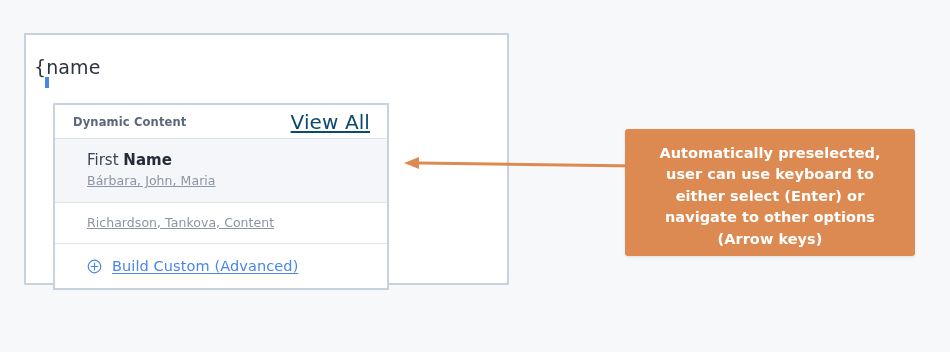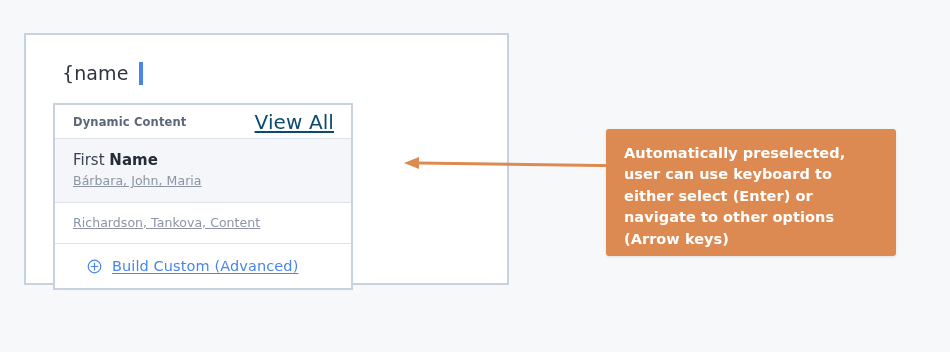--- a/index.html
+++ b/index.html
@@ -24,25 +24,25 @@
     top: 33px;
     width: 485px;
     height: 252px;
     background: #ffffff;
     border: 2px solid #c8d1de;
     box-sizing: border-box;
   }
 
   #editor-input-row {
     position: absolute;
-    left: 36px;
+    left: 8px;
     top: 23px;
     height: 30px;
     display: flex;
-    align-items: center;
+    flex-direction: column;
   }
   #editor-token {
     font-size: 19px;
     color: #2b3340;
     letter-spacing: 0.1px;
     line-height: 1;
     white-space: pre;
   }
   #text-caret {
     display: inline-block;
@@ -50,21 +50,21 @@
     height: 23px;
     background: #4a86e8;
     margin-left: 11px;
   }
 
   
   #dropdown-panel {
     position: absolute;
     left: 53px;
     top: 103px;
-    width: 300px;
+    width: 336px;
     background: #ffffff;
     border: 2px solid #c8d1de;
     box-sizing: border-box;
     z-index: 5;
   }
 
   #dropdown-header {
     height: 34px;
     background: #ffffff;
     border-bottom: 1px solid #dde3ea;
@@ -83,21 +83,21 @@
   #view-all-link {
     font-size: 20px;
     color: #0c4a6e;
     text-decoration: underline;
     text-underline-offset: 2px;
     cursor: pointer;
     letter-spacing: 0.1px;
   }
 
   .dropdown-option {
-    padding: 12px 18px 13px 18px;
+    padding: 12px 18px 13px 32px;
     border-bottom: 1px solid #dde3ea;
     background: #ffffff;
     cursor: pointer;
     box-sizing: border-box;
   }
   .dropdown-option.is-preselected {
     background: #f4f6f9;
   }
   .option-title {
     font-size: 15px;
@@ -138,29 +138,30 @@
     font-size: 14.5px;
     color: #4a86e8;
     text-decoration: underline;
     text-underline-offset: 2px;
     letter-spacing: 0.1px;
   }
 
   
   #annotation-callout {
     position: absolute;
-    left: 606px;
+    left: 625px;
     top: 129px;
     width: 290px;
     height: 127px;
     background: #dc8a51;
     border-radius: 3px;
     box-sizing: border-box;
     padding: 14px 18px 0 18px;
     box-shadow: 0 1px 3px rgba(0,0,0,0.10);
+    text-align: center;
   }
   #annotation-text {
     color: #ffffff;
     font-size: 14.5px;
     font-weight: bold;
     line-height: 1.48;
     letter-spacing: 0.05px;
   }
 
   #annotation-arrow {

